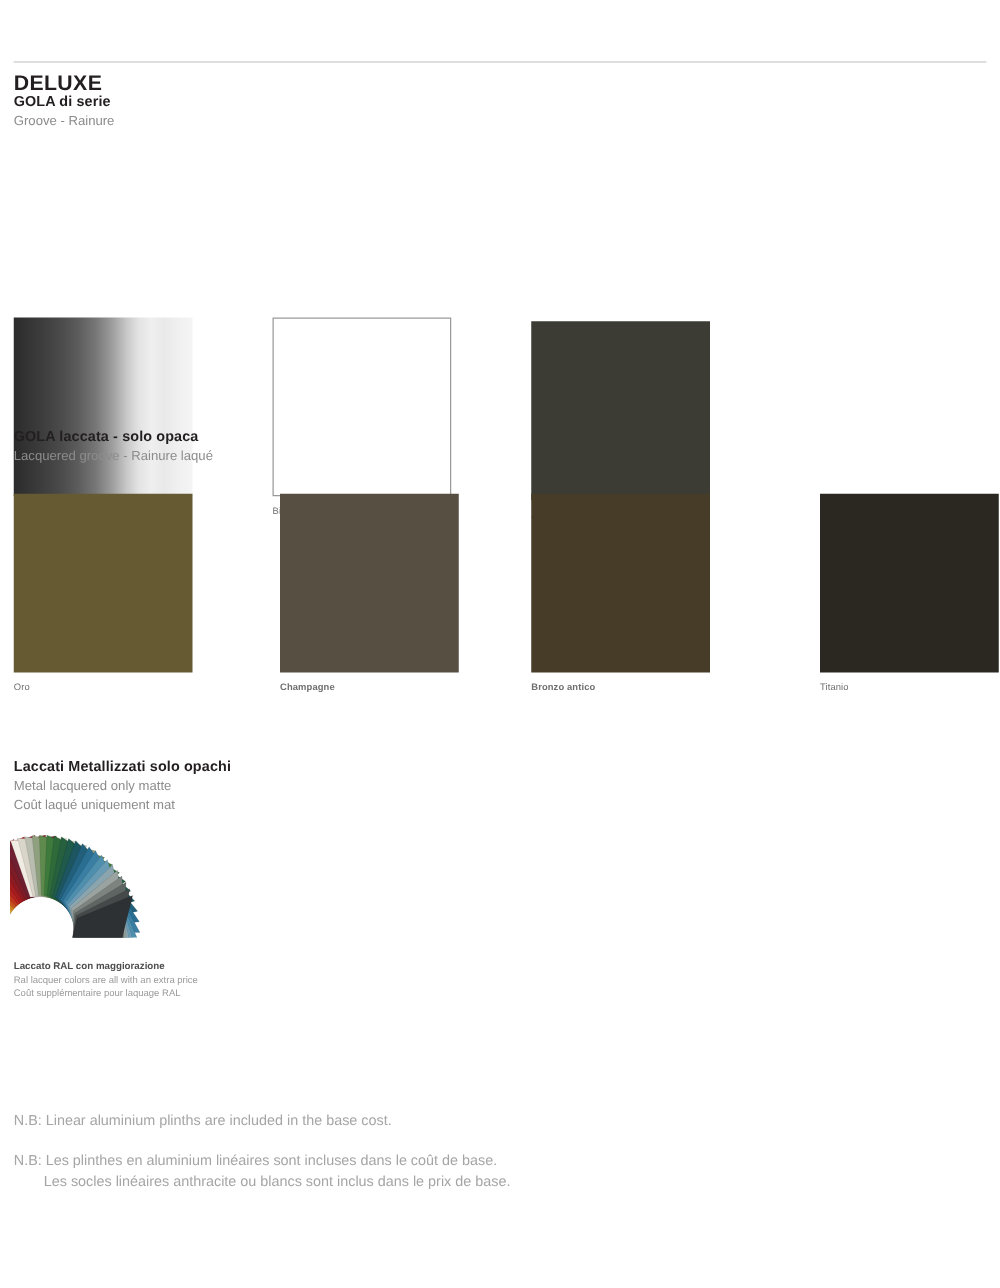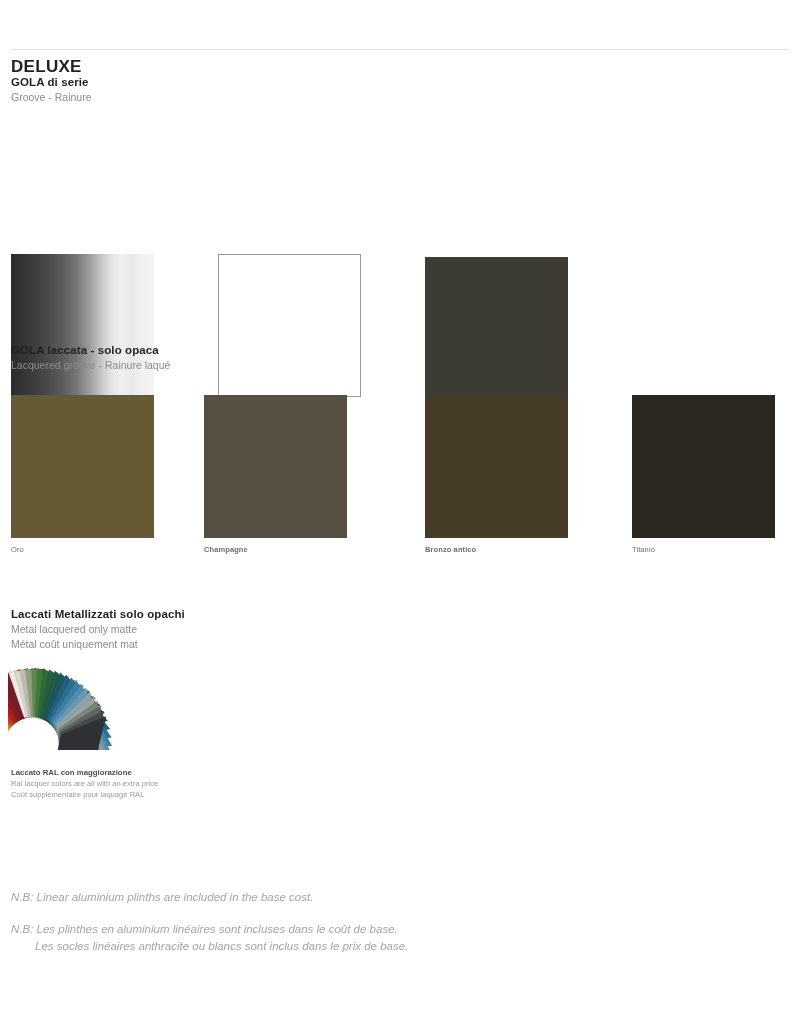--- a/index.html
+++ b/index.html
@@ -126,21 +126,20 @@
   .notes { position: absolute; left: 11px; top: 889px; width: 600px; }
   .note-block { margin-bottom: 16px; }
   .note-line {
     font-size: 11.5px;
     color: #4a4a4a;
     line-height: 1.42;
     white-space: nowrap;
   }
   .note-line.indent { padding-left: 24px; }
   .note-line.it {
-    font-style: italic;
     color: #a5a5a5;
   }
 </style>
 </head>
 <body>
 
 <div class="page">
 
   <div class="page-title">DELUXE</div>
   <div class="header-rule"></div>
@@ -168,38 +167,38 @@
   <div class="section" style="top:344px;">
     <div class="sec-title">GOLA laccata - solo opaca</div>
     <div class="sec-sub">Lacquered groove - Rainure laqué</div>
   </div>
 
   <div class="swatch-row">
     <div class="swatch" style="left:11px; top:395px;">
       <div class="swatch-box" style="background:#655a31;"></div>
       <div class="swatch-label">Oro</div>
     </div>
-    <div class="swatch" style="left:204px; top:395px;font-weight:bold;">
+    <div class="swatch" style="left:224px; top:395px;font-weight:bold;">
       <div class="swatch-box" style="background:#564f42;"></div>
       <div class="swatch-label">Champagne</div>
     </div>
     <div class="swatch" style="left:425px; top:395px;font-weight:bold;">
       <div class="swatch-box" style="background:#463c28;"></div>
       <div class="swatch-label">Bronzo antico</div>
     </div>
-    <div class="swatch" style="left:632px; top:395px;">
+    <div class="swatch" style="left:656px; top:395px;">
       <div class="swatch-box" style="background:#2b2822;"></div>
       <div class="swatch-label">Titanio</div>
     </div>
   </div>
 
   <div class="section" style="top:608px;">
     <div class="sec-title">Laccati Metallizzati solo opachi</div>
     <div class="sec-sub">Metal lacquered only matte</div>
-    <div class="sec-sub">Métal coût uniquement mat</div>
+    <div class="sec-sub">Coût laqué uniquement mat</div>
   </div>
 
   <div class="fan-wrap">
     <svg class="fan-svg" width="146" height="92" viewBox="0 0 146 92">
       <g id="fan-blades">
           <polygon points="-3.544232590366242,82.79055466999209 -50.815004734952225,74.45544214197943 -48.86590435966018,66.11172998132984 -2.7945785998693005,79.58143460820378" fill="#efe6cf" stroke="rgba(0,0,0,0.18)" stroke-width="0.4"></polygon>
           <polygon points="-3.064921165354299,80.56828703112535 -49.568795029921176,68.67754628092591 -46.013386079858236,58.03214680172636 -1.6974561845608598,76.4739026160486" fill="#f2ead6" stroke="rgba(0,0,0,0.18)" stroke-width="0.4"></polygon>
           <polygon points="-2.418705628641849,78.38869569763811 -47.8886346344688,63.01060881385909 -42.291871654142085,50.31419012447544 -0.26610448236234063,73.50545774018286" fill="#e9dcb6" stroke="rgba(0,0,0,0.18)" stroke-width="0.4"></polygon>
           <polygon points="-1.6092968463106523,76.26429688291746 -45.78417180040769,57.48717189558542 -37.746269145706016,43.05099367056921 1.4822041747284551,70.71192064252662" fill="#e8cf8c" stroke="rgba(0,0,0,0.18)" stroke-width="0.4"></polygon>
           <polygon points="-0.6413428149284464,74.20728985958668 -43.26749131881395,52.13895363492536 -32.43143101012424,36.330203502344894 3.5263726884137547,68.12700134705572" fill="#e0b44f" stroke="rgba(0,0,0,0.18)" stroke-width="0.4"></polygon>

